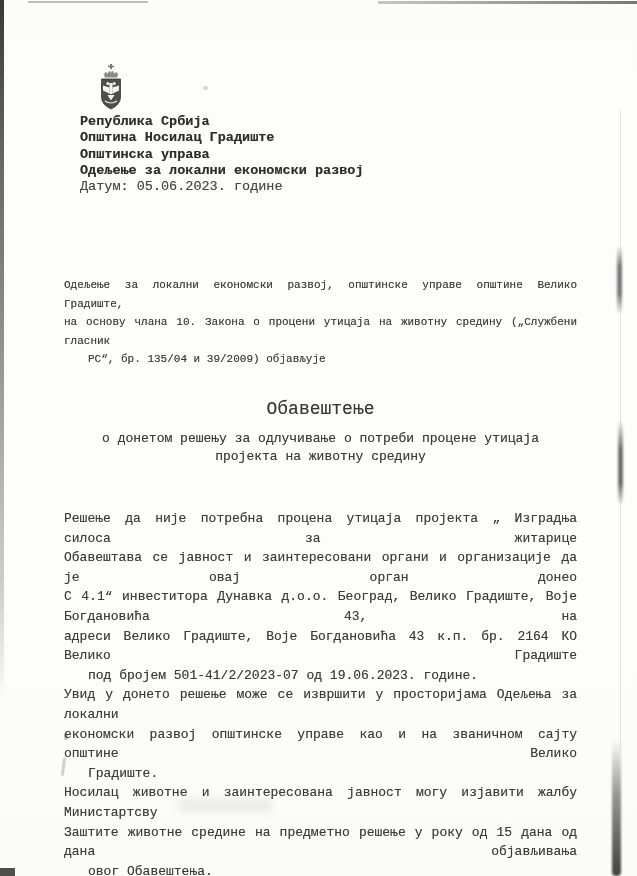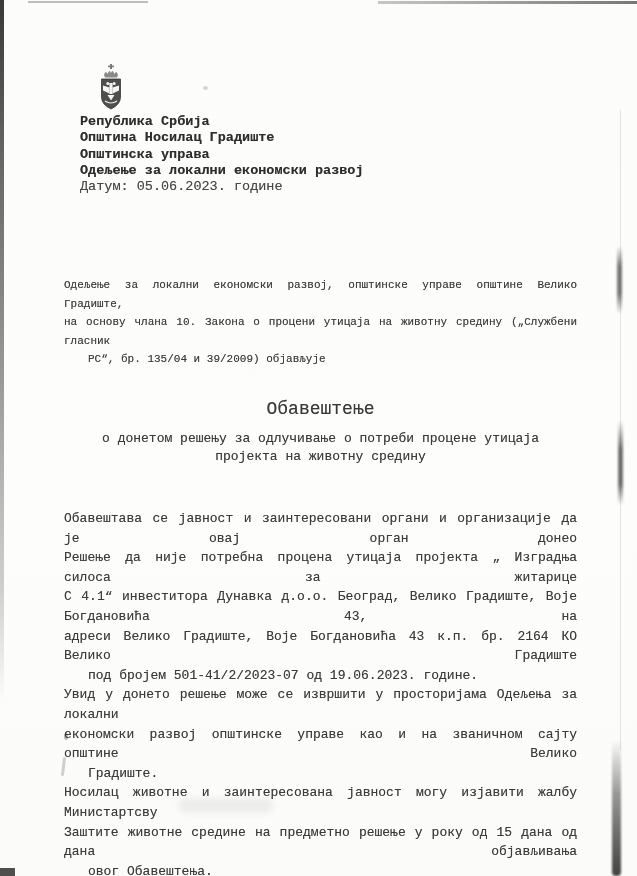--- a/index.html
+++ b/index.html
@@ -99,22 +99,22 @@
     </div>
 
   <div class="title">Обавештење</div>
   <div class="subtitle">
       <div class="tline">о донетом решењу за одлучивање о потреби процене утицаја</div>
       <div class="tline tlast">пројекта на животну средину</div>
     </div>
 
   <div class="main">
     <div class="para">
+        <div class="tline">Решење да није потребна процена утицаја пројекта „ Изградња силоса за житарице</div>
         <div class="tline">Обавештава се јавност и заинтересовани органи и организације да је овај орган донео</div>
-        <div class="tline">Решење да није потребна процена утицаја пројекта „ Изградња силоса за житарице</div>
         <div class="tline">С 4.1“ инвеститора Дунавка д.о.о. Београд, Велико Градиште, Воје Богдановића 43, на</div>
         <div class="tline">адреси Велико Градиште, Воје Богдановића 43 к.п. бр. 2164 КО Велико Градиште</div>
         <div class="tline tlast">под бројем 501-41/2/2023-07 од 19.06.2023. године.</div>
       </div>
     <div class="para">
         <div class="tline">Увид у донето решење може се извршити у просторијама Одељења за локални</div>
         <div class="tline">економски развој општинске управе као и на званичном сајту општине Велико</div>
         <div class="tline tlast">Градиште.</div>
       </div>
     <div class="para">

